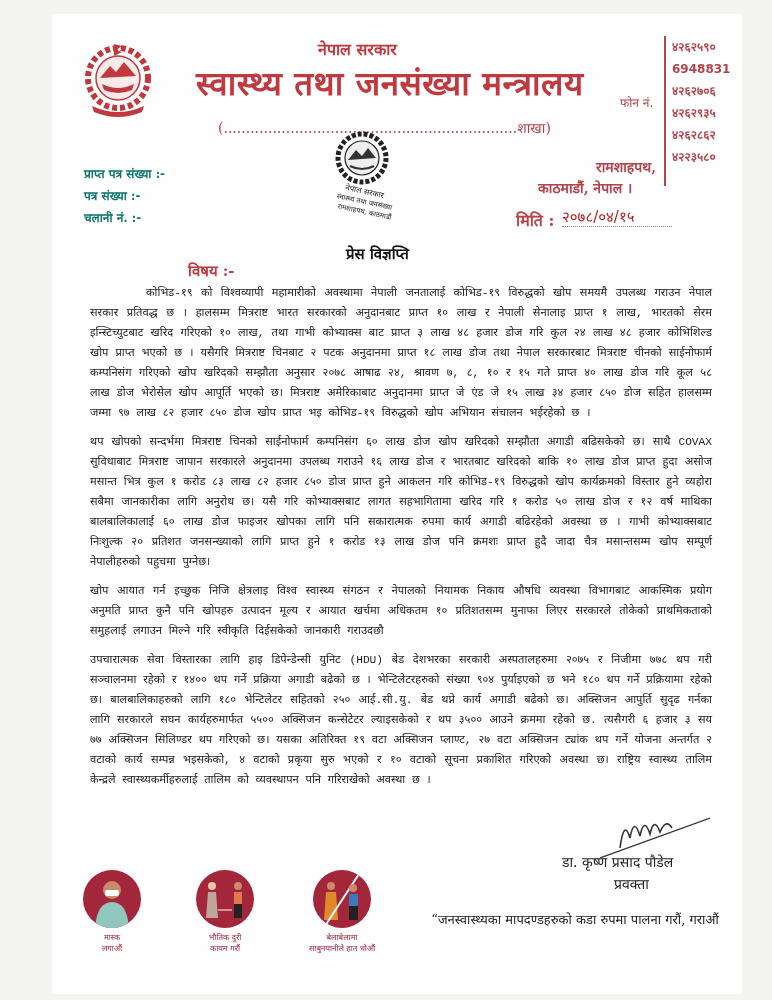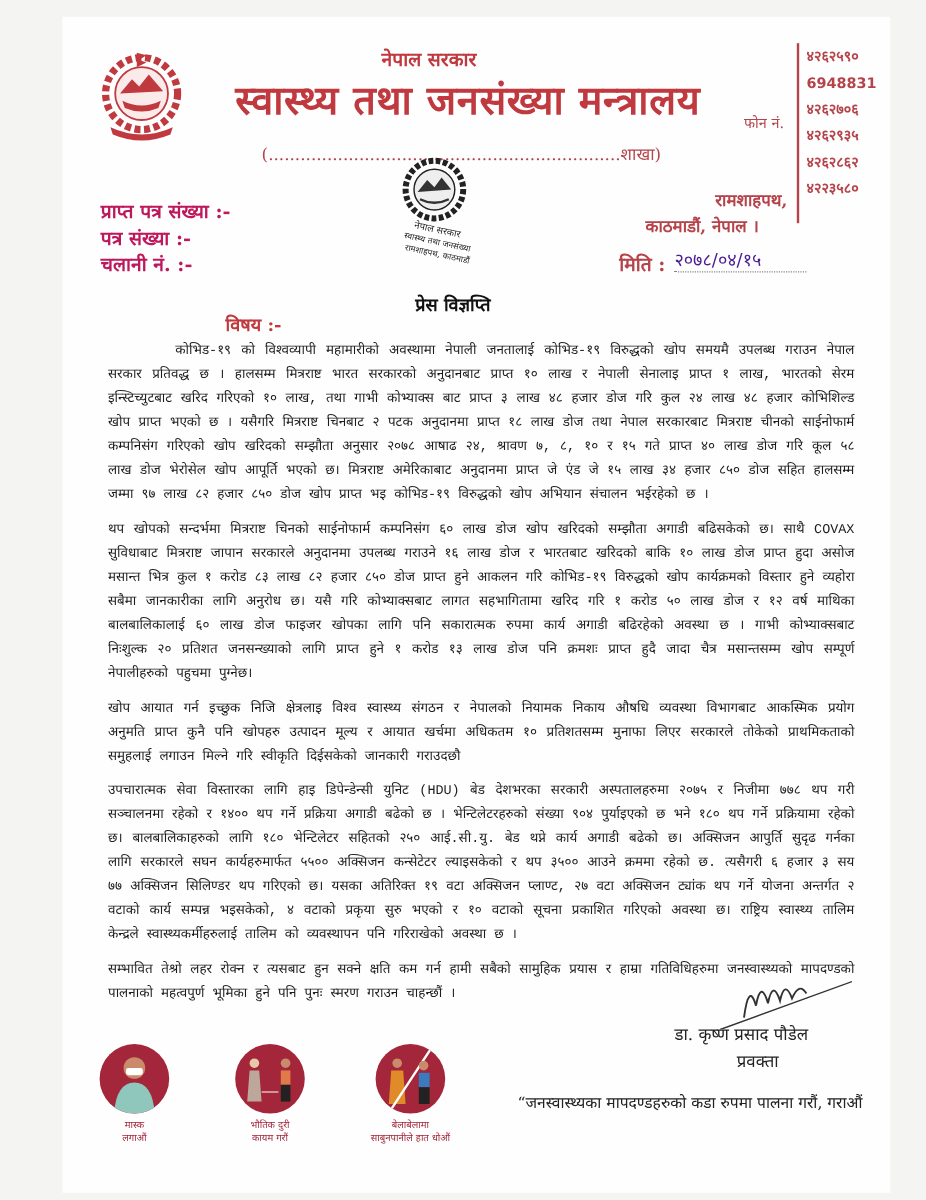--- a/index.html
+++ b/index.html
@@ -8,23 +8,23 @@
   .emblem { position:absolute; left:84px; top:40px; width:68px; height:80px; }
   .hdr-gov { position:absolute; left:318px; top:38px; font-size:16px; font-weight:bold; color:#c0393f; }
   .hdr-min { position:absolute; left:196px; top:60px; font-size:33px; font-weight:bold; color:#c0393f; letter-spacing:0.5px; white-space:nowrap; }
   .hdr-branch { position:absolute; left:218px; top:118px; font-size:14px; color:#b5434a; white-space:nowrap; }
   .stamp { position:absolute; left:318px; top:128px; width:92px; height:92px; }
   .phone-label { position:absolute; left:620px; top:94px; font-size:12px; color:#b5434a;text-align:center; }
   .phone-bar { position:absolute; left:664px; top:36px; width:2px; height:150px; background:#b5434a; }
   .phones { position:absolute; left:672px; top:36px; font-size:12px; color:#b5434a; line-height:22px; font-family:"DejaVu Sans", sans-serif; font-weight:bold; }
   .addr1 { position:absolute; left:596px; top:157px; font-size:14px; font-weight:bold; color:#b5434a; }
   .addr2 { position:absolute; left:538px; top:178px; font-size:14px; font-weight:bold; color:#b5434a; }
-  .ref { position:absolute; left:84px; font-size:16px; font-weight:bold; color:#be185d; }
+  .ref { position:absolute; left:84px; font-size:12px; font-weight:bold; color:#0f766e; }
   .date-label { position:absolute; left:516px; top:209px; font-size:16px; color:#b5434a; font-weight:bold; }
-  .date-val { position:absolute; left:562px; top:206px; font-size:15px; color:#4c1d95; border-bottom:1px dotted #888; width:110px; font-family:"DejaVu Sans", sans-serif; }
+  .date-val { position:absolute; left:562px; top:206px; font-size:15px; color:#b91c1c; border-bottom:1px dotted #888; width:110px; font-family:"DejaVu Sans", sans-serif; }
   .title { position:absolute; left:346px; top:243px; font-size:15px; font-weight:bold; color:#111;text-align:center; }
   .subject { position:absolute; left:188px; top:260px; font-size:15px; font-weight:bold; color:#c0393f; }
   .body { position:absolute; left:90px; top:283px; width:622px; font-size:11.2px; line-height:20px; color:#1c1c1c; text-align:justify; }
   .body p { margin:0 0 9px 0;font-family:Liberation Mono, monospace; }
   .body p.indent { text-indent:56px; }
   .signature { position:absolute; left:600px; top:808px; width:110px; height:50px; }
   .sig-name { position:absolute; left:562px; top:852px; font-size:14px; color:#222; }
   .sig-role { position:absolute; left:614px; top:874px; font-size:14px; color:#222; }
   .slogan { position:absolute; left:410px; top:908px; width:330px; font-size:13px; line-height:24px; color:#222; text-align:center; }
   .icon-item { position:absolute; top:870px; width:70px; text-align:center; }
@@ -79,21 +79,20 @@
 <div class="date-val">२०७८/०४/१५</div>
 
 <div class="title">प्रेस विज्ञप्ति</div>
 <div class="subject">विषय :-</div>
 
 <div class="body">
   <p class="indent">कोभिड-१९ को विश्वव्यापी महामारीको अवस्थामा नेपाली जनतालाई कोभिड-१९ विरुद्धको खोप समयमै उपलब्ध गराउन नेपाल सरकार प्रतिवद्ध छ । हालसम्म मित्रराष्ट भारत सरकारको अनुदानबाट प्राप्त १० लाख र नेपाली सेनालाइ प्राप्त १ लाख, भारतको सेरम इन्स्टिच्युटबाट खरिद गरिएको १० लाख, तथा गाभी कोभ्याक्स बाट प्राप्त ३ लाख ४८ हजार डोज गरि कुल २४ लाख ४८ हजार कोभिशिल्ड खोप प्राप्त भएको छ । यसैगरि मित्रराष्ट चिनबाट २ पटक अनुदानमा प्राप्त १८ लाख डोज तथा नेपाल सरकारबाट मित्रराष्ट चीनको साईनोफार्म कम्पनिसंग गरिएको खोप खरिदको सम्झौता अनुसार २०७८ आषाढ २४, श्रावण ७, ८, १० र १५ गते प्राप्त ४० लाख डोज गरि कूल ५८ लाख डोज भेरोसेल खोप आपूर्ति भएको छ। मित्रराष्ट अमेरिकाबाट अनुदानमा प्राप्त जे एंड जे १५ लाख ३४ हजार ८५० डोज सहित हालसम्म जम्मा ९७ लाख ८२ हजार ८५० डोज खोप प्राप्त भइ कोभिड-१९ विरुद्धको खोप अभियान संचालन भईरहेको छ ।</p>
   <p>थप खोपको सन्दर्भमा मित्रराष्ट चिनको साईनोफार्म कम्पनिसंग ६० लाख डोज खोप खरिदको सम्झौता अगाडी बढिसकेको छ। साथै COVAX सुविधाबाट मित्रराष्ट जापान सरकारले अनुदानमा उपलब्ध गराउने १६ लाख डोज र भारतबाट खरिदको बाकि १० लाख डोज प्राप्त हुदा असोज मसान्त भित्र कुल १ करोड ८३ लाख ८२ हजार ८५० डोज प्राप्त हुने आकलन गरि कोभिड-१९ विरुद्धको खोप कार्यक्रमको विस्तार हुने व्यहोरा सबैमा जानकारीका लागि अनुरोध छ। यसै गरि कोभ्याक्सबाट लागत सहभागितामा खरिद गरि १ करोड ५० लाख डोज र १२ वर्ष माथिका बालबालिकालाई ६० लाख डोज फाइजर खोपका लागि पनि सकारात्मक रुपमा कार्य अगाडी बढिरहेको अवस्था छ । गाभी कोभ्याक्सबाट निःशुल्क २० प्रतिशत जनसन्ख्याको लागि प्राप्त हुने १ करोड १३ लाख डोज पनि क्रमशः प्राप्त हुदै जादा चैत्र मसान्तसम्म खोप सम्पूर्ण नेपालीहरुको पहुचमा पुग्नेछ।</p>
   <p>खोप आयात गर्न इच्छुक निजि क्षेत्रलाइ विश्व स्वास्थ्य संगठन र नेपालको नियामक निकाय औषधि व्यवस्था विभागबाट आकस्मिक प्रयोग अनुमति प्राप्त कुनै पनि खोपहरु उत्पादन मूल्य र आयात खर्चमा अधिकतम १० प्रतिशतसम्म मुनाफा लिएर सरकारले तोकेको प्राथमिकताको समुहलाई लगाउन मिल्ने गरि स्वीकृति दिईसकेको जानकारी गराउदछौ</p>
   <p>उपचारात्मक सेवा विस्तारका लागि हाइ डिपेन्डेन्सी युनिट (HDU) बेड देशभरका सरकारी अस्पतालहरुमा २०७५ र निजीमा ७७८ थप गरी सञ्चालनमा रहेको र १४०० थप गर्ने प्रक्रिया अगाडी बढेको छ । भेन्टिलेटरहरुको संख्या ९०४ पुर्याइएको छ भने १८० थप गर्ने प्रक्रियामा रहेको छ। बालबालिकाहरुको लागि १८० भेन्टिलेटर सहितको २५० आई.सी.यु. बेड थप्ने कार्य अगाडी बढेको छ। अक्सिजन आपुर्ति सुदृढ गर्नका लागि सरकारले सघन कार्यहरुमार्फत ५५०० अक्सिजन कन्सेटेटर ल्याइसकेको र थप ३५०० आउने क्रममा रहेको छ. त्यसैगरी ६ हजार ३ सय ७७ अक्सिजन सिलिण्डर थप गरिएको छ। यसका अतिरिक्त १९ वटा अक्सिजन प्लाण्ट, २७ वटा अक्सिजन ट्यांक थप गर्ने योजना अन्तर्गत २ वटाको कार्य सम्पन्न भइसकेको, ४ वटाको प्रकृया सुरु भएको र १० वटाको सूचना प्रकाशित गरिएको अवस्था छ। राष्ट्रिय स्वास्थ्य तालिम केन्द्रले स्वास्थ्यकर्मीहरुलाई तालिम को व्यवस्थापन पनि गरिराखेको अवस्था छ ।</p>
-  <p>सम्भावित तेश्रो लहर रोक्न र त्यसबाट हुन सक्ने क्षति कम गर्न हामी सबैको सामुहिक प्रयास र हाम्रा गतिविधिहरुमा जनस्वास्थ्यको मापदण्डको पालनाको महत्वपुर्ण भूमिका हुने पनि पुनः स्मरण गराउन चाहन्छौं ।</p>
 </div>
 
 <svg class="signature" viewBox="0 0 110 50">
   <path d="M20 40 Q24 10 30 30 Q34 8 40 28 Q44 8 50 26 Q54 8 60 24 Q66 10 72 20" fill="none" stroke="#333" stroke-width="1.6"></path>
   <path d="M0 50 L110 10" stroke="#333" stroke-width="1.2"></path>
 </svg>
 <div class="sig-name">डा. कृष्ण प्रसाद पौडेल</div>
 <div class="sig-role">प्रवक्ता</div>
 
 <div class="icon-item" style="left:77px;">

